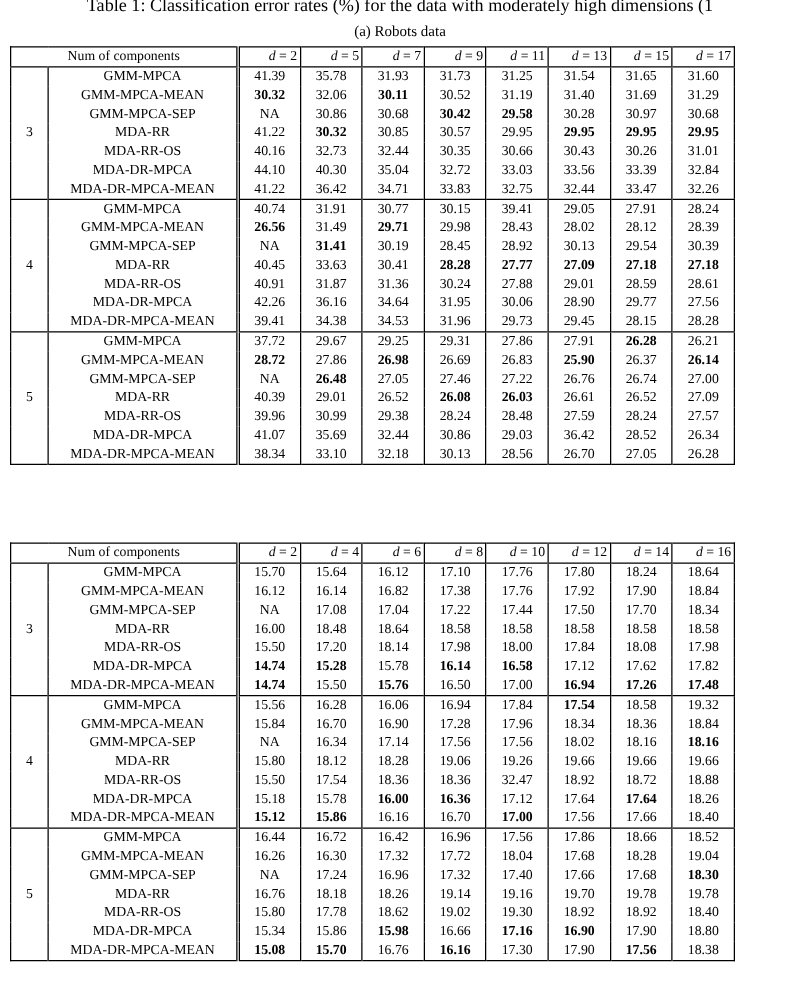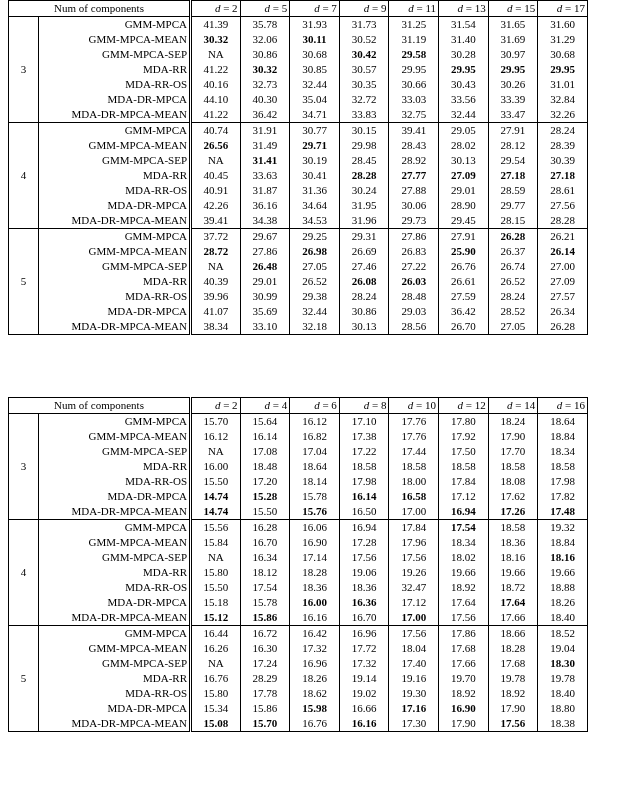--- a/index.html
+++ b/index.html
@@ -46,32 +46,36 @@
     overflow: hidden;
     white-space: nowrap;
   }
   thead tr { border-bottom: 1.2px solid #000; }
   tbody { border-top: 1px solid #000; }
 
   th.comp-h { text-align: center; }
   th.dim-h { text-align: right; }
   th.dim-h, td.val { border-left: 1px solid #000; }
   th.dim-h.first, td.val.first { border-left: 3px double #000; }
-  td.method { text-align: right; padding-left: 6px; border-left: 1px solid #000; }
+  td.method { text-align: center; padding-left: 6px; border-left: 1px solid #000; }
   td.gnum { text-align: center; }
   td.val { text-align: center; }
   td.val.b { font-weight: bold; }
   .ital { font-style: italic; }
 </style>
 </head>
 <body>
 
 <div class="page">
+  <div class="title-clip">
+    <div class="title">Table 1: Classification error rates (%) for the data with moderately high dimensions (1</div>
+  </div>
   <div id="tables-root">
       <div class="subtable">
+        <div class="caption">(a) Robots data</div>
         <table class="results">
           <colgroup>
             <col style="width: 30px;">
             <col style="width: 152px;">
             <col>
             <col>
             <col>
             <col>
             <col>
             <col>
@@ -551,21 +555,21 @@
               <td class="val">16.96</td>
               <td class="val">17.32</td>
               <td class="val">17.40</td>
               <td class="val">17.66</td>
               <td class="val">17.68</td>
               <td class="val b">18.30</td>
             </tr>
             <tr class="row">
               <td class="method">MDA-RR</td>
               <td class="val first">16.76</td>
-              <td class="val">28.29</td>
+              <td class="val">18.18</td>
               <td class="val">18.26</td>
               <td class="val">19.14</td>
               <td class="val">19.16</td>
               <td class="val">19.70</td>
               <td class="val">19.78</td>
               <td class="val">19.78</td>
             </tr>
             <tr class="row">
               <td class="method">MDA-RR-OS</td>
               <td class="val first">15.80</td>

